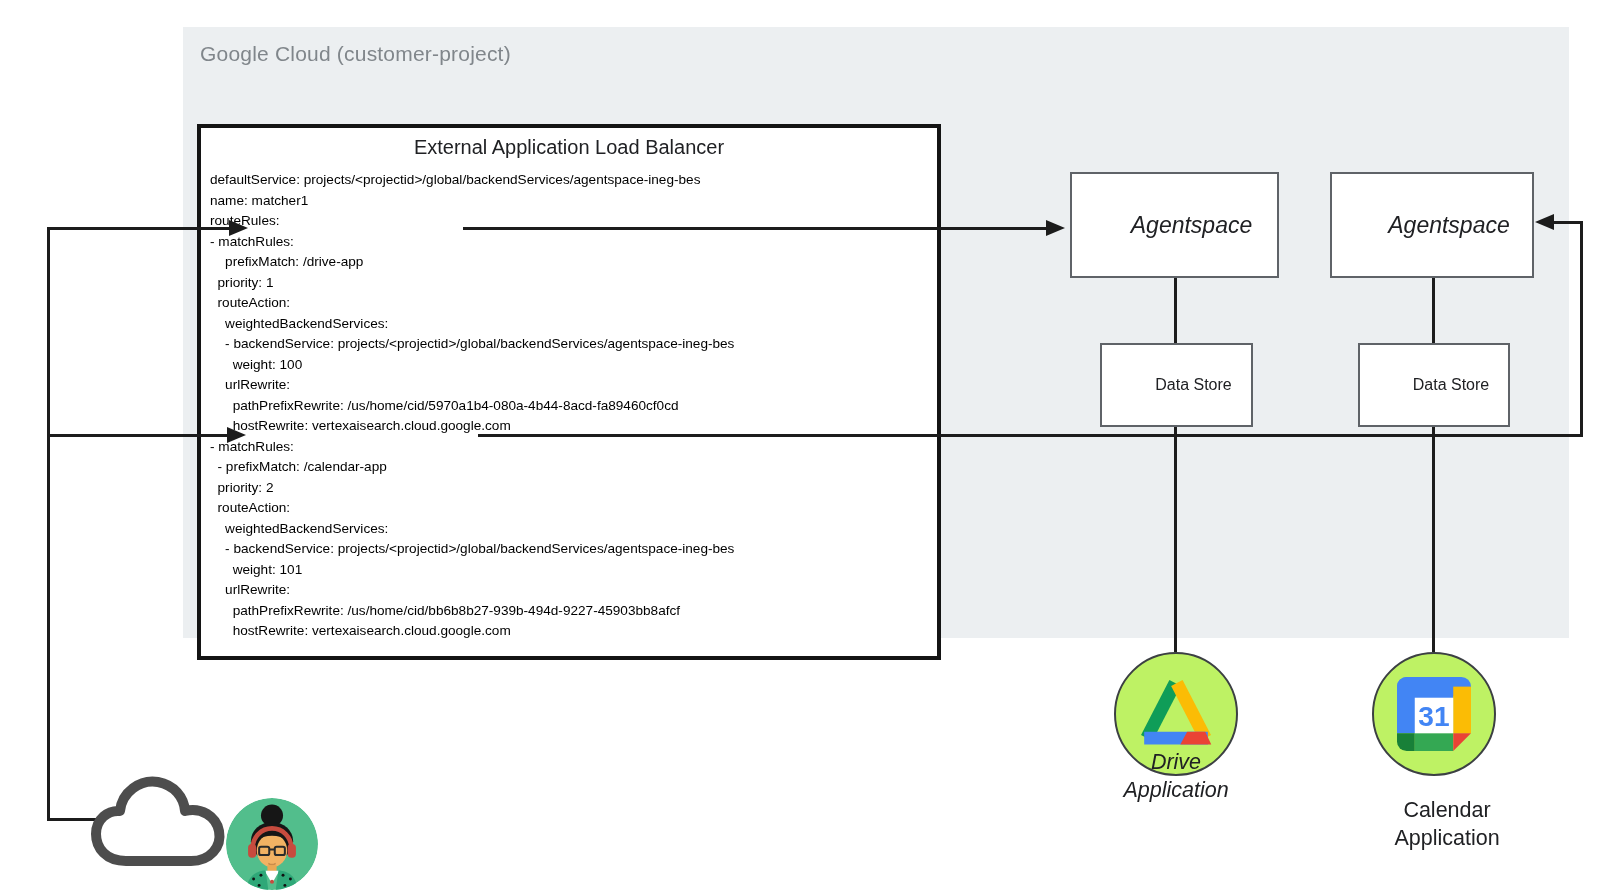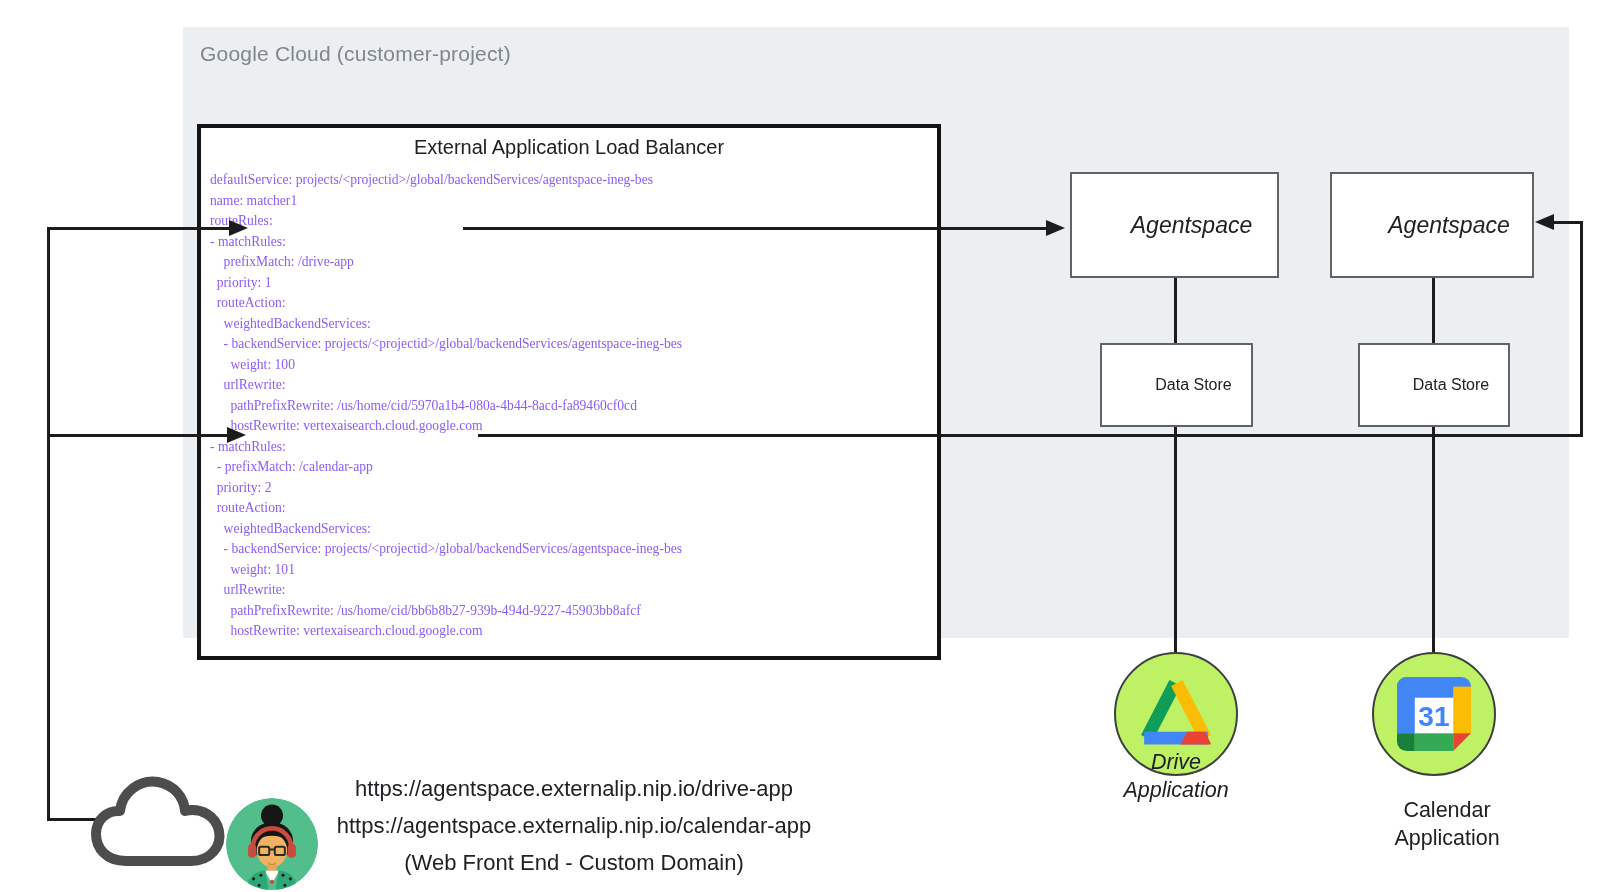--- a/index.html
+++ b/index.html
@@ -8,22 +8,22 @@
   .abs{position:absolute;}
 
   .gcp-panel{left:183px;top:27px;width:1386px;height:611px;background:var(--panel_bg,#ECEFF1);}
   .gcp-label{left:200px;top:42px;font-size:21px;color:var(--panel_label,#80868B);letter-spacing:.2px;}
 
   .lb-box{left:197px;top:84px;width:744px;height:536px;background:#fff;
           border:4px solid #141414;box-sizing:border-box;margin-top:40px;}
   .lb-title{position:absolute;left:0;top:8px;width:100%;text-align:center;
             font-size:20px;color:var(--text,#202124);}
   .lb-yaml{position:absolute;left:9px;top:42px;margin:0;
-           font-family:Liberation Serif, serif;
-           font-size:13.6px;line-height:20.5px;color:#8b5cf6;white-space:pre;}
+           font-family:Liberation Sans, sans-serif;
+           font-size:13.6px;line-height:20.5px;color:#000000;white-space:pre;}
 
   .node{background:#fff;border:2px solid var(--box_border,#5F6368);box-sizing:border-box;
         display:flex;align-items:center;justify-content:center;padding-left:34px;}
   .agentspace{font-style:italic;font-size:23px;}
   .datastore{font-size:16px;}
 
   .app-circle{width:124px;height:124px;border-radius:50%;background:#bef264;
               border:2px solid #3C4043;box-sizing:border-box;
               display:flex;align-items:center;justify-content:center;}
   .app-label{width:200px;text-align:center;font-size:21.5px;line-height:28px;white-space:pre-line;}
@@ -168,19 +168,14 @@
       <circle cx="27" cy="97" r="1.6" fill="#111"></circle>
         <circle cx="38" cy="84" r="1.6" fill="#111"></circle>
       <circle cx="70" cy="88" r="1.6" fill="#111"></circle>
         <circle cx="64" cy="95" r="1.6" fill="#111"></circle>
       <circle cx="73" cy="97" r="1.6" fill="#111"></circle>
         <circle cx="62" cy="84" r="1.6" fill="#111"></circle>
       <circle cx="50" cy="91" r="2.2" fill="#C74B3E"></circle>
     </g>
   </svg>
 
-  <div class="abs urls">
-    <div>https://agentspace.externalip.nip.io/drive-app</div>
-    <div>https://agentspace.externalip.nip.io/calendar-app</div>
-    <div>(Web Front End - Custom Domain)</div>
-  </div>
 
 </div>
 
 </body></html>

